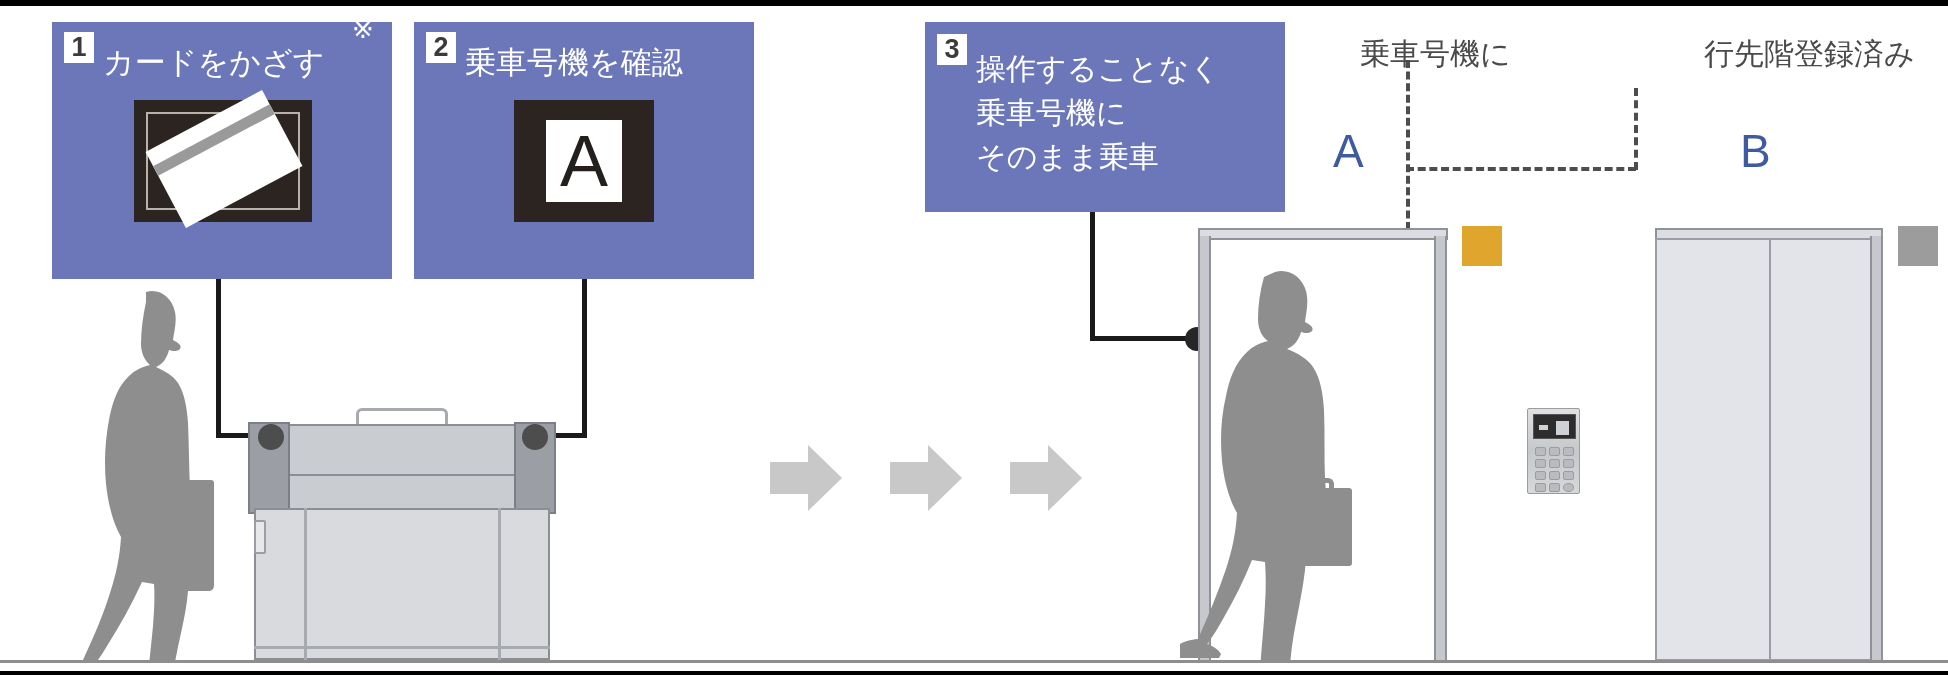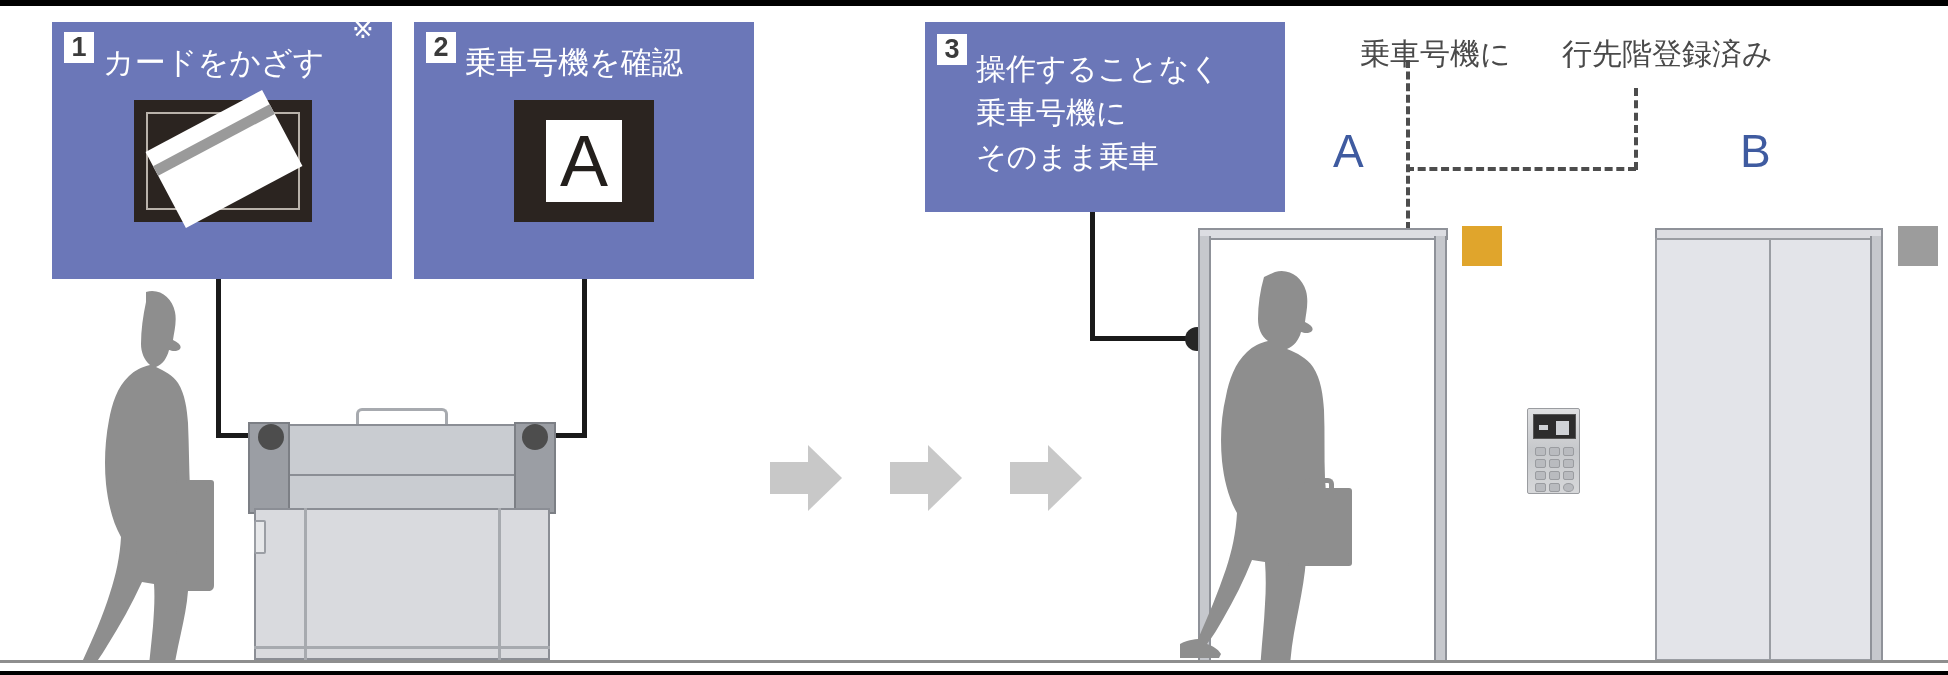--- a/index.html
+++ b/index.html
@@ -327,21 +327,21 @@
 
   <div class="leader" style="left:1090px; top:212px; width:5px; height:128px;"></div>
   <div class="leader" style="left:1090px; top:336px; width:108px; height:5px;"></div>
   <div class="dot" style="left:1185px; top:327px; width:24px; height:24px;"></div>
 
   <div class="dash-v" style="left:1406px; top:60px; height:170px;"></div>
   <div class="dash-h" style="left:1406px; top:167px; width:230px;"></div>
   <div class="dash-v" style="left:1634px; top:88px; height:82px;"></div>
 
   <div class="callout" style="left:1360px; top:38px;">乗車号機に</div>
-  <div class="callout" style="left:1562px; top:38px;text-align:center;">行先階登録済み</div>
+  <div class="callout" style="left:1704px; top:38px;text-align:center;">行先階登録済み</div>
 
   <div class="elev-label" style="left:1333px; top:128px;">A</div>
 
   <div class="door-lintel" style="left:1198px; top:228px; width:250px; height:12px;"></div>
   <div class="door-jamb" style="left:1198px; top:236px; width:13px; height:425px;"></div>
   <div class="door-jamb" style="left:1434px; top:236px; width:13px; height:425px;"></div>
 
   <div class="indicator" style="left:1462px; top:226px; width:40px; height:40px; background:#e0a52c;"></div>
 
   <div class="hop" style="left:1527px; top:408px; width:53px; height:86px; border-radius:2px;">

